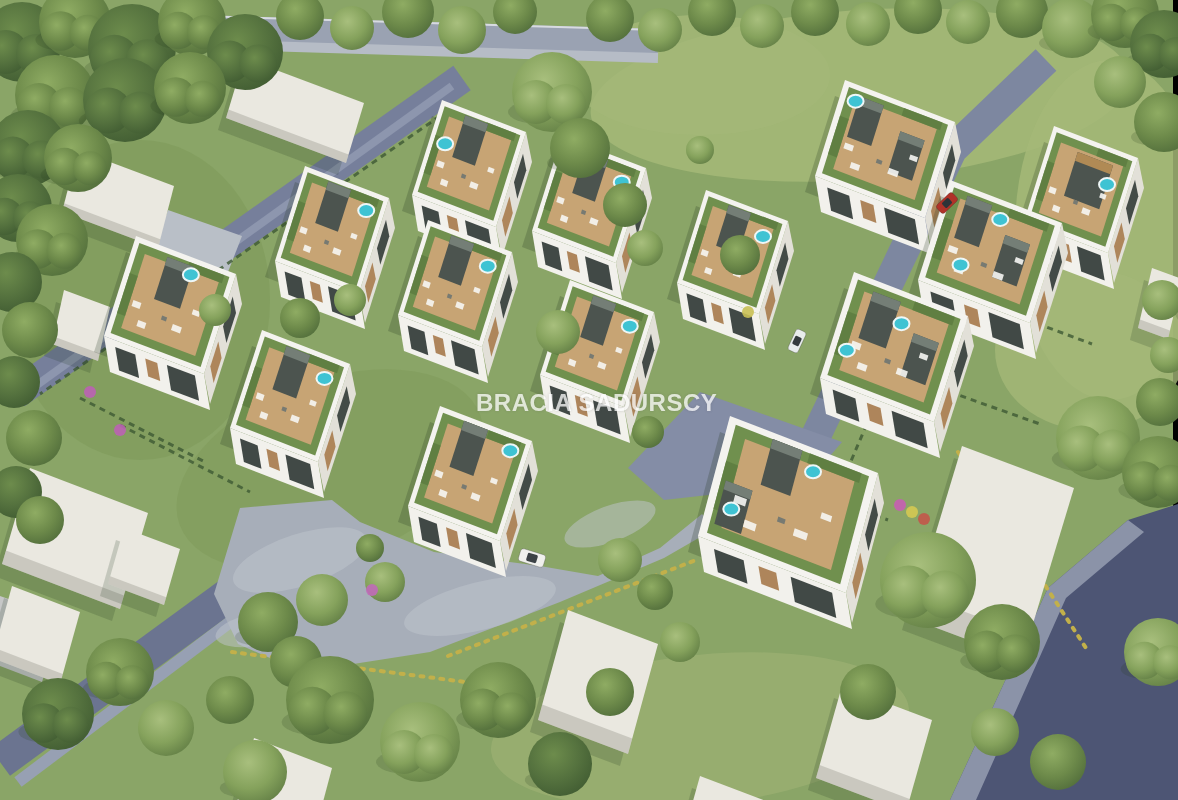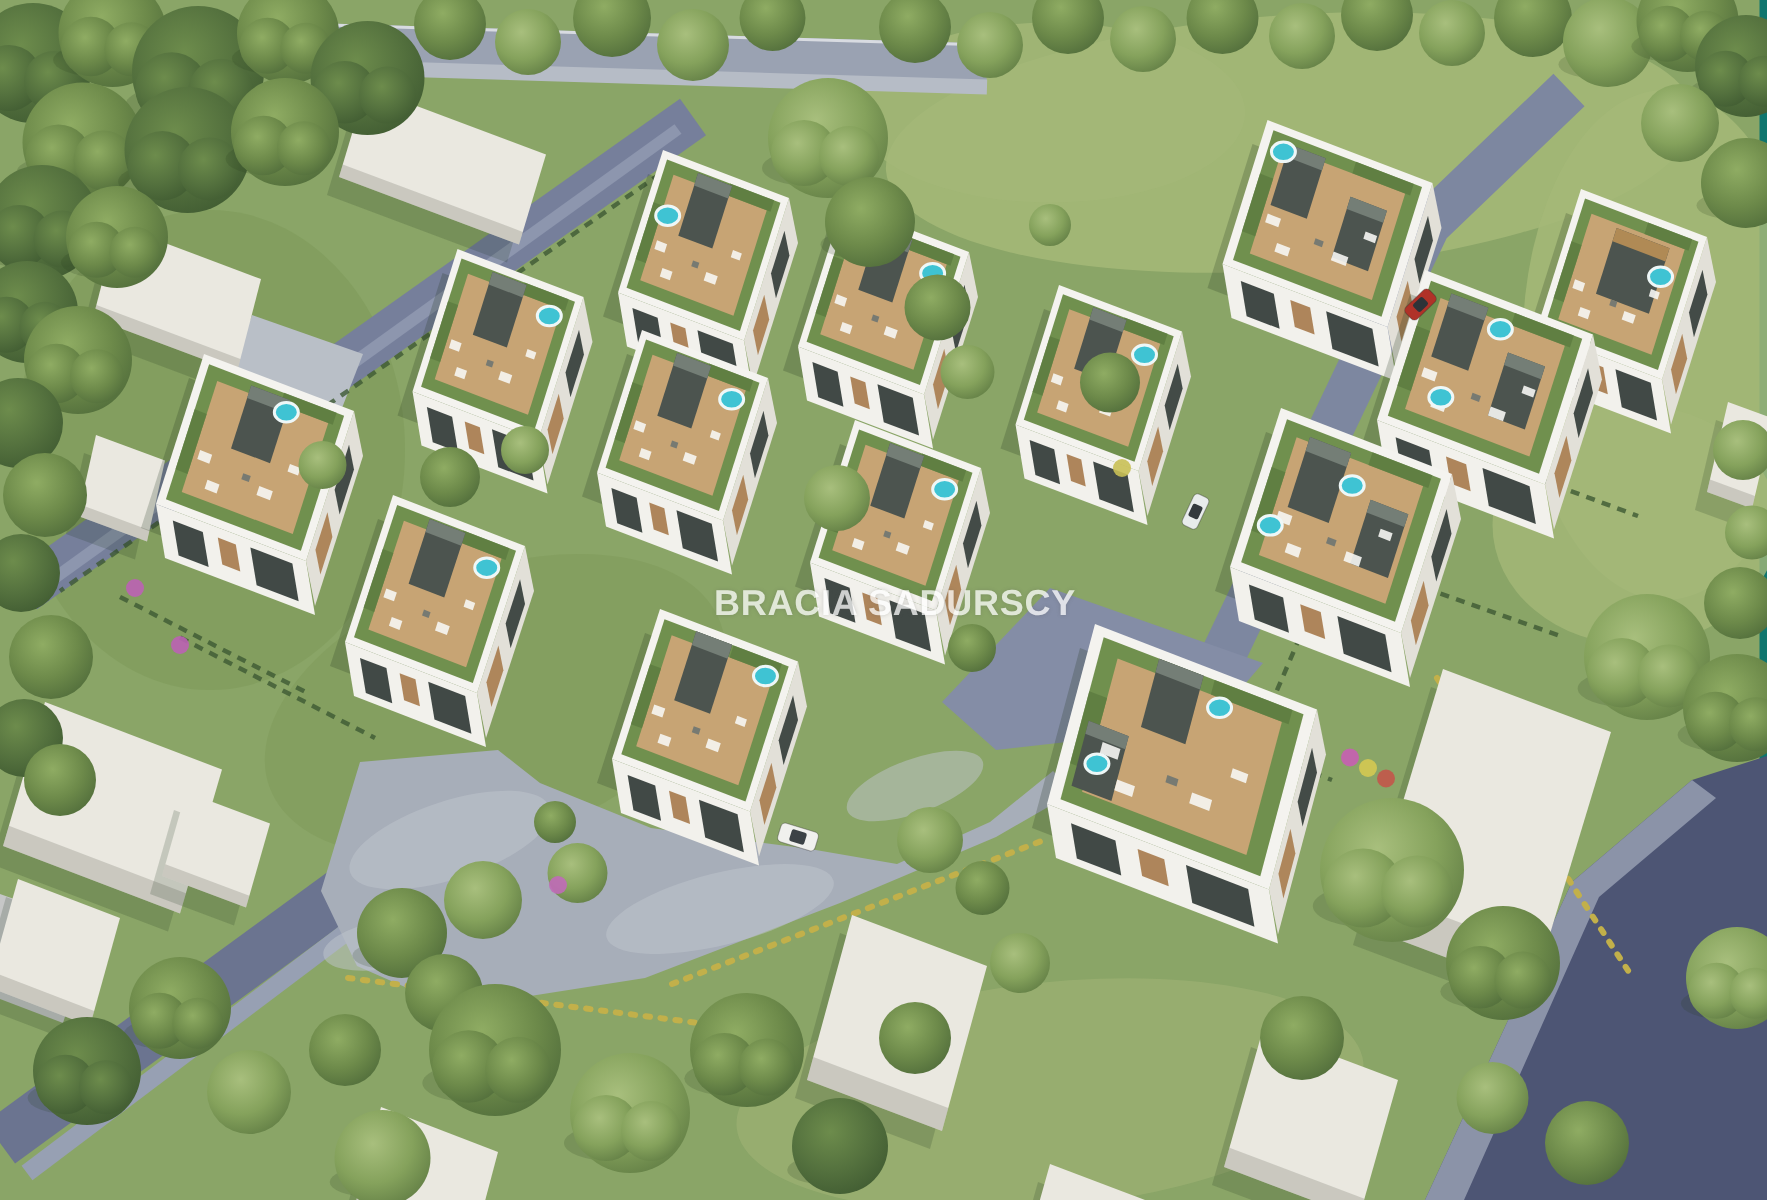--- a/index.html
+++ b/index.html
@@ -1,16 +1,16 @@
 <!DOCTYPE html>
 <html><head>
 <meta charset="utf-8">
 <style>
   html,body{margin:0;padding:0;background:#ffffff;}
-  #stage{position:relative;width:1178px;height:800px;overflow:hidden;background:#0f766e;
+  #stage{position:relative;width:1178px;height:800px;overflow:hidden;background:#000000;
          font-family:"Liberation Sans","DejaVu Sans",sans-serif;}
   #scene{position:absolute;left:0;top:0;}
   .watermark{position:absolute;left:476px;top:389px;font-size:24px;font-weight:bold;
              letter-spacing:0.5px;color:#ffffff;opacity:0.74;white-space:nowrap;
              text-shadow:0 0 3px rgba(80,80,80,0.35);user-select:none;}
 </style>
 </head>
 <body>
 
 <div id="stage">

